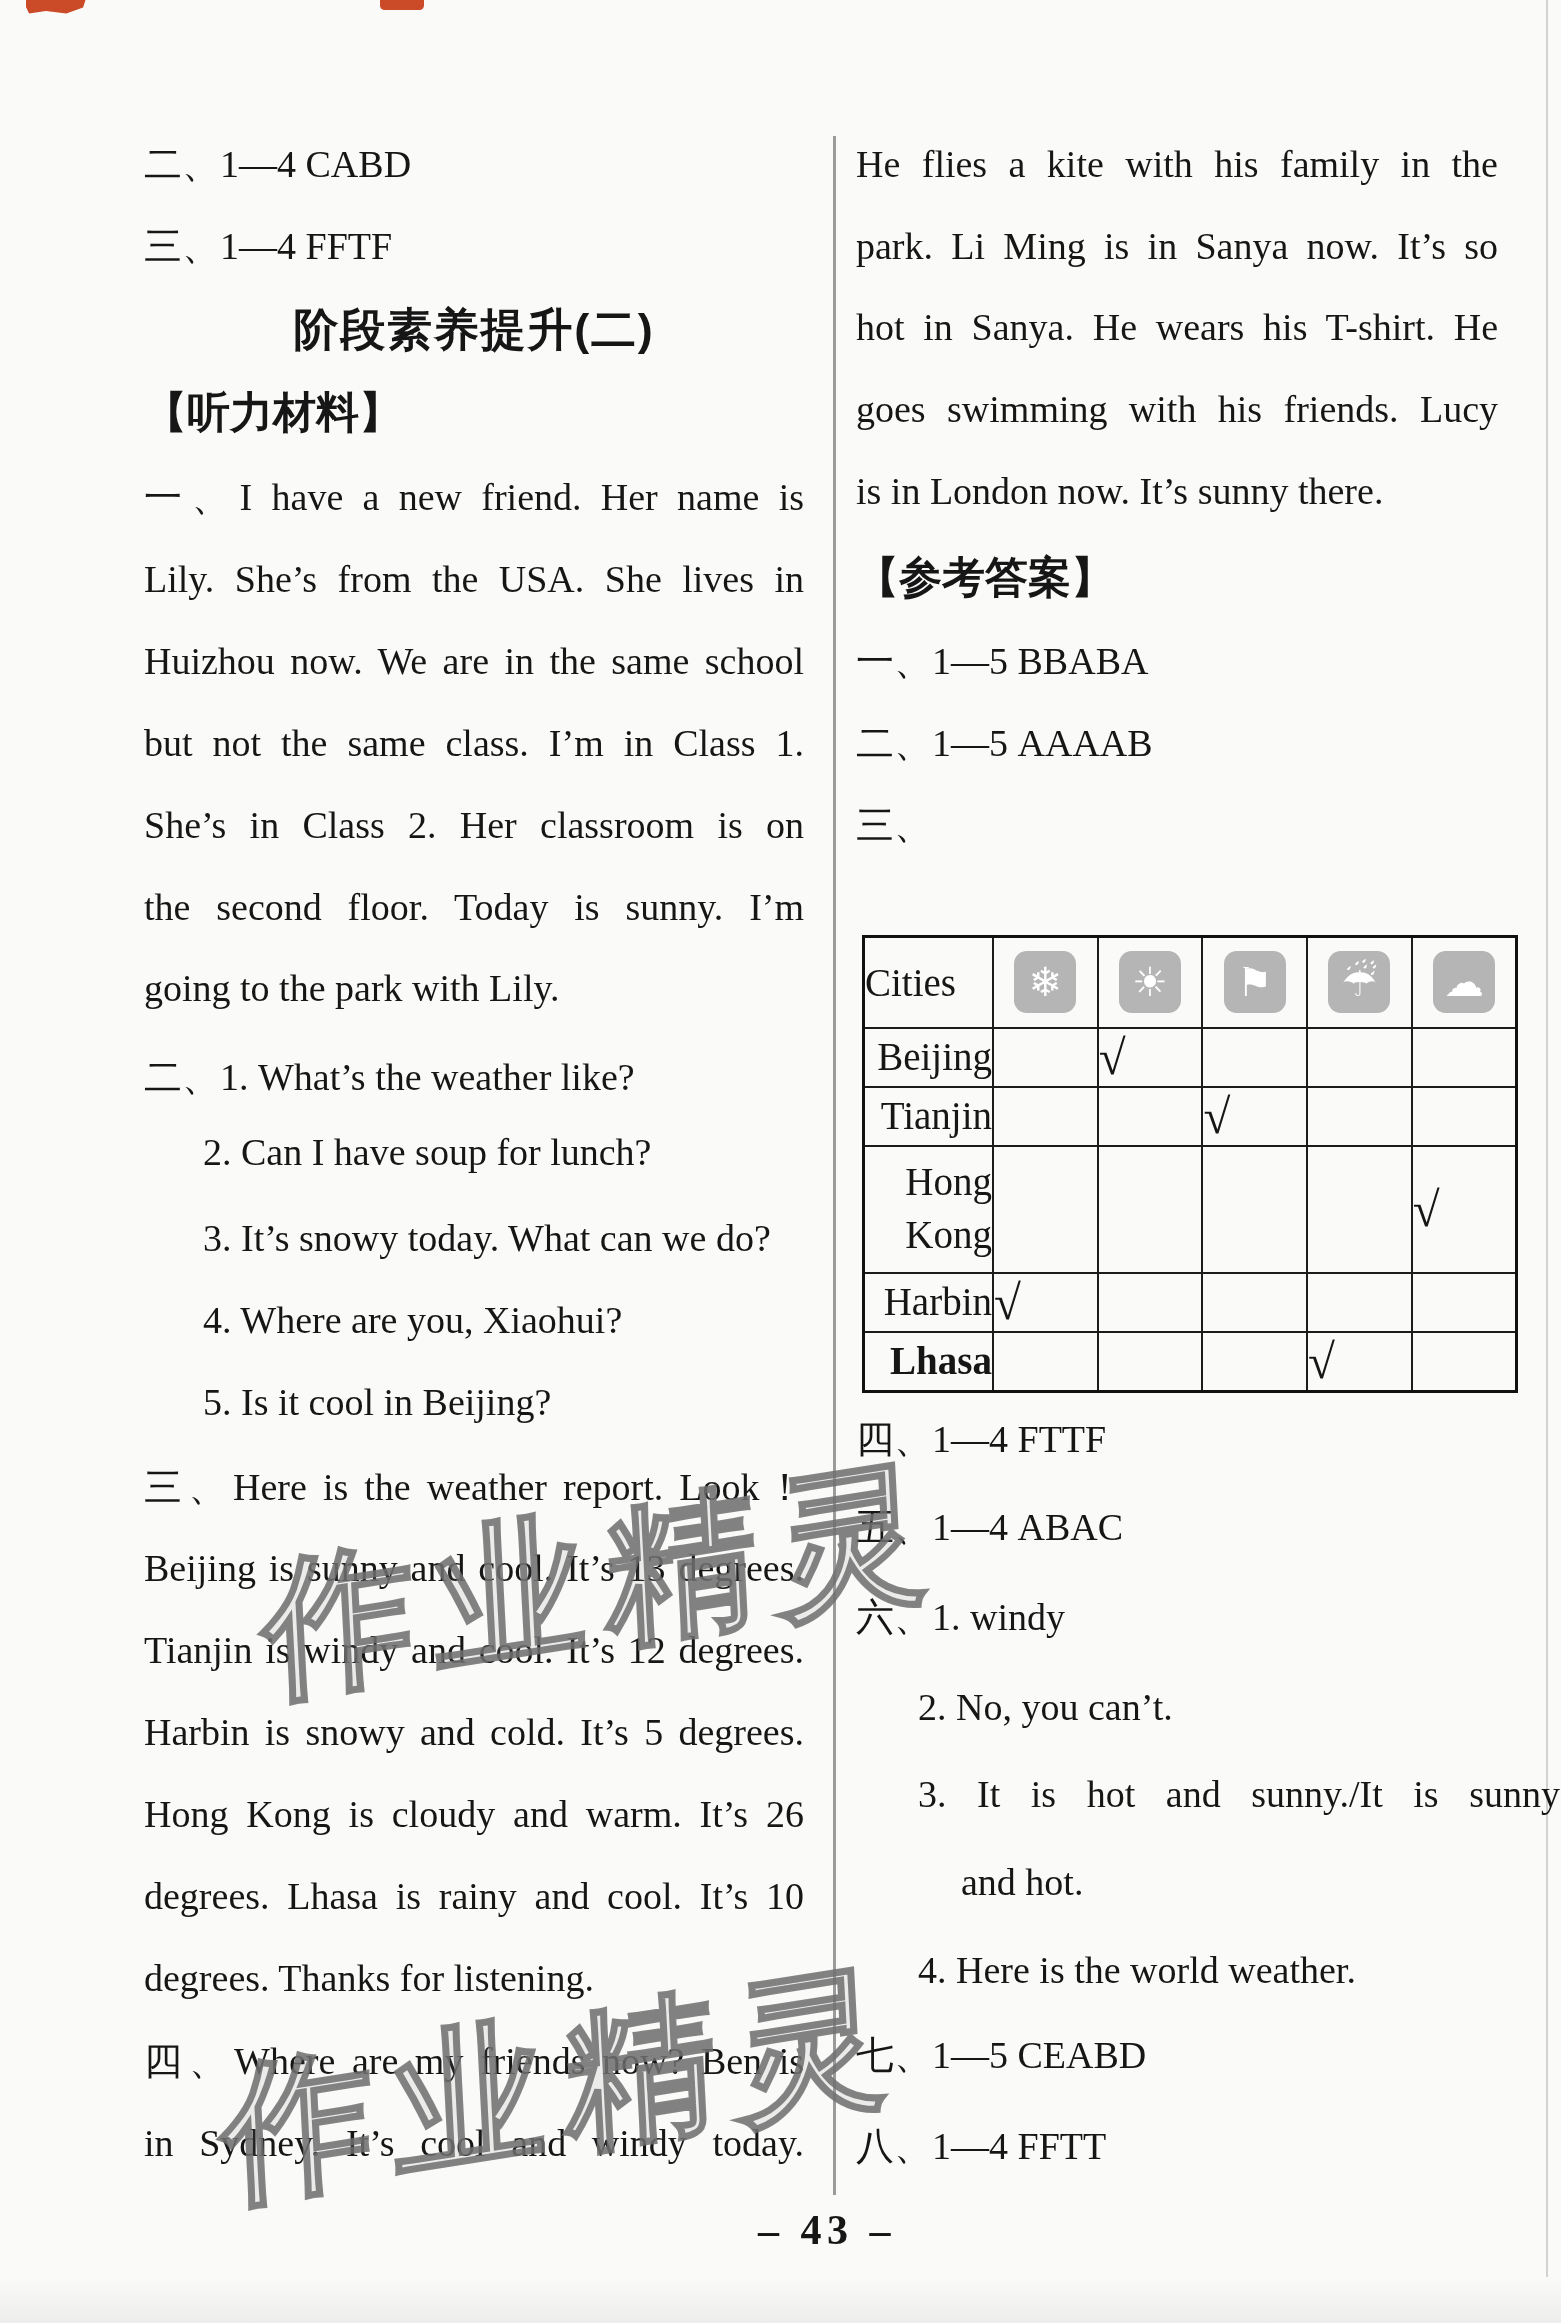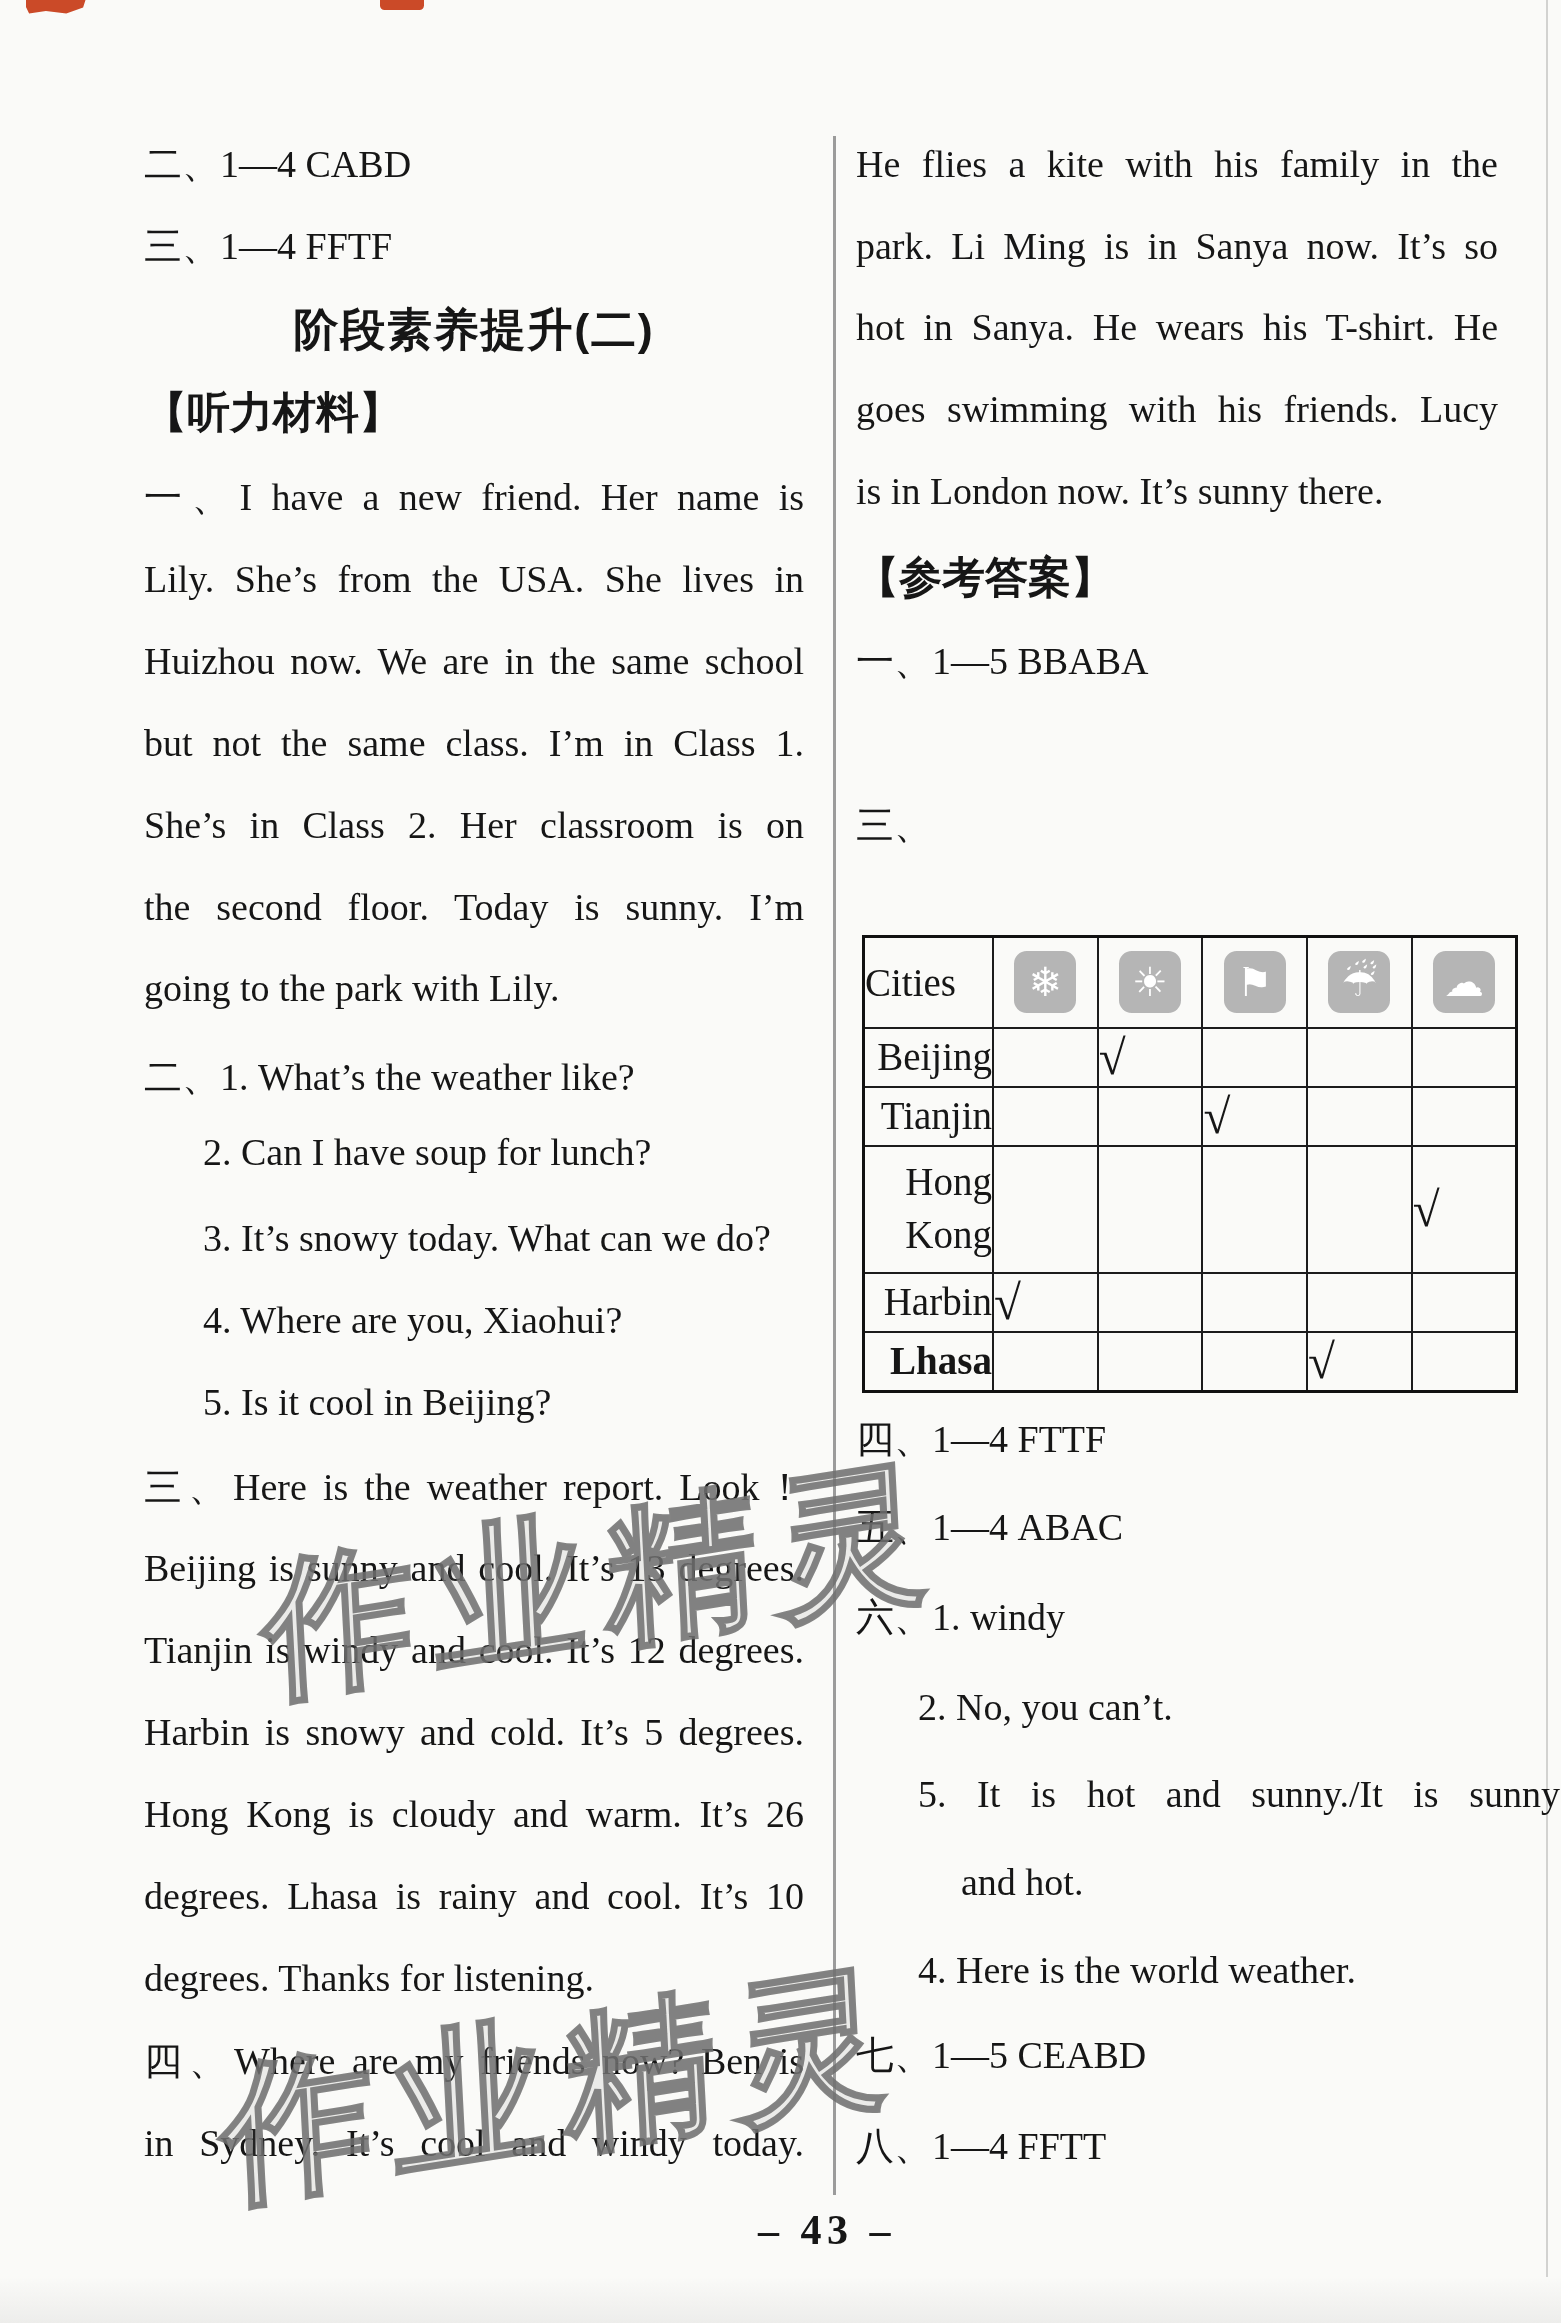--- a/index.html
+++ b/index.html
@@ -82,20 +82,21 @@
   <div class="ln col-l just" style="top:2020px">四、Where are my friends now? Ben is</div>
   <div class="ln col-l just" style="top:2102px">in Sydney. It’s cool and windy today.</div>
 
   <div class="ln col-r just" style="top:123px">He flies a kite with his family in the</div>
   <div class="ln col-r just" style="top:205px">park. Li Ming is in Sanya now. It’s so</div>
   <div class="ln col-r just" style="top:286px">hot in Sanya. He wears his T-shirt. He</div>
   <div class="ln col-r just" style="top:368px">goes swimming with his friends. Lucy</div>
   <div class="ln col-r" style="top:450px">is in London now. It’s sunny there.</div>
   <div class="ln col-r hdr" style="top:536px">【参考答案】</div>
   <div class="ln col-r" style="top:620px">一、1—5 BBABA</div>
+  <div class="ln col-r" style="top:702px">二、1—5 AAAAB</div>
   <div class="ln col-r" style="top:784px">三、</div>
 
   <table class="weather-table">
     <tbody>
         <tr style="height:91px">
       <td style="width:127px">Cities</td>
       <td>
             <span class="icon-box">
               <span class="glyph">❄</span>
             </span>
@@ -161,21 +162,21 @@
       <td class="chk">√</td>
       <td class="chk"></td>
     </tr>
   </tbody>
     </table>
 
   <div class="ln col-r" style="top:1398px">四、1—4 FTTF</div>
   <div class="ln col-r" style="top:1486px">五、1—4 ABAC</div>
   <div class="ln col-r" style="top:1576px">六、1. windy</div>
   <div class="ln col-r ind-r" style="top:1666px">2. No, you can’t.</div>
-  <div class="ln col-r ind-r just" style="top:1753px">5. It is hot and sunny./It is sunny</div>
+  <div class="ln col-r ind-r just" style="top:1753px">3. It is hot and sunny./It is sunny</div>
   <div class="ln col-r ind-r2" style="top:1841px">and hot.</div>
   <div class="ln col-r ind-r" style="top:1929px">4. Here is the world weather.</div>
   <div class="ln col-r" style="top:2014px">七、1—5 CEABD</div>
   <div class="ln col-r" style="top:2105px">八、1—4 FFTT</div>
 
   <div class="wm wm1">作业精灵</div>
   <div class="wm wm2">作业精灵</div>
 
   <div class="page-number">– 43 –</div>
 

